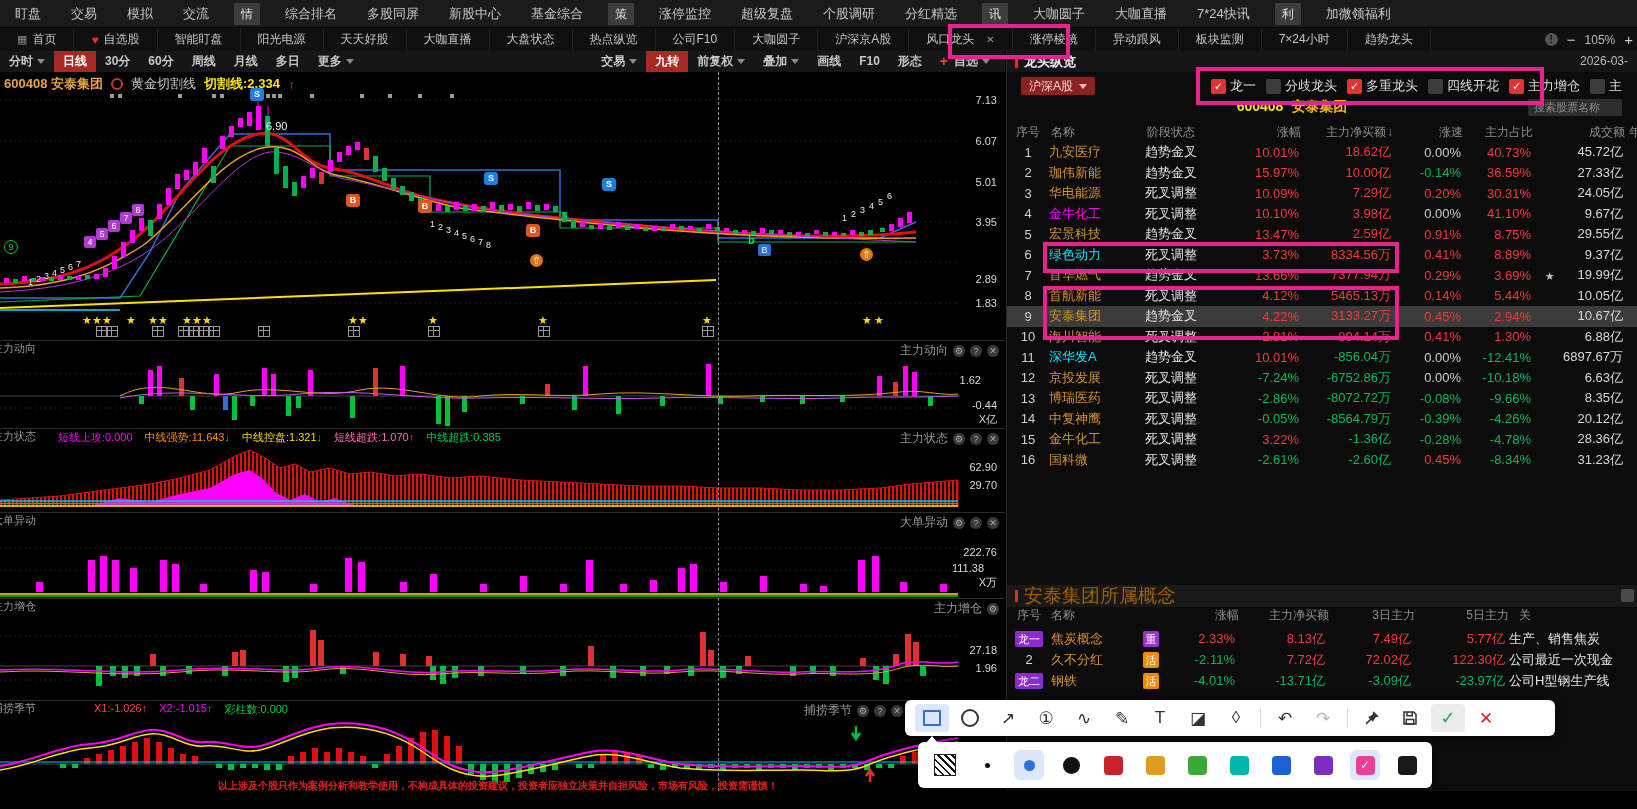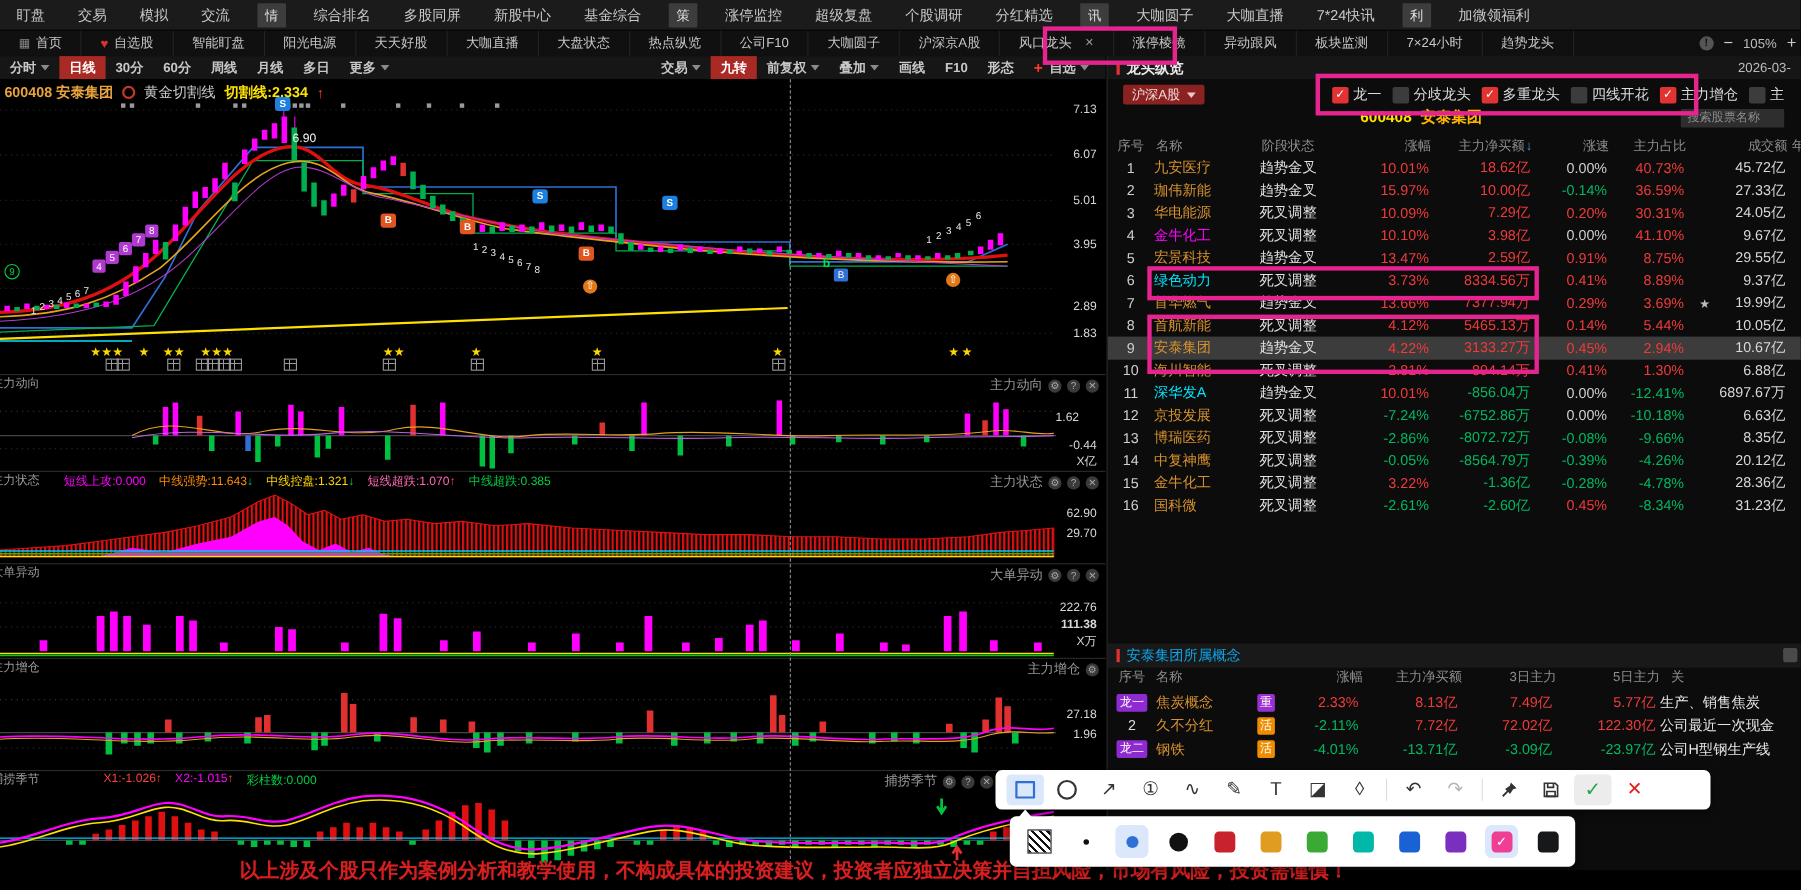--- a/index.html
+++ b/index.html
@@ -62,21 +62,21 @@
   .pright{position:absolute;right:6px;top:1px;display:flex;gap:5px;align-items:center;color:#999;z-index:4;}
   .pright .pic{width:12px;height:12px;border-radius:50%;background:#3a3a3a;color:#aaa;font-size:9px;line-height:12px;text-align:center;}
   .pparams{position:absolute;left:58px;top:1px;display:flex;gap:12px;white-space:nowrap;z-index:4;}
   .pparams b{font-weight:normal;}
   .psvg{position:absolute;left:0;top:15px;}
 
   
   #timeline{position:absolute;left:0;right:0;top:791px;height:18px;background:#0e0e0e;border-top:1px solid #333;}
   .tlab{position:absolute;top:2px;color:#b5b5b5;font-size:12px;}
   .tlab.f-hl{background:#8b1e1e;color:#f2f2f2;padding:0 7px;top:1px;border-radius:1px;}
-  #disclaimer{position:absolute;top:779px;left:218px;color:#d42020;font-weight:bold;font-size:18px;z-index:7;text-shadow:0 0 1px #500;}
+  #disclaimer{position:absolute;top:779px;left:218px;color:#d42020;font-weight:bold;font-size:10px;z-index:7;text-shadow:0 0 1px #500;}
   #crosshair{position:absolute;left:718px;top:72px;height:719px;border-left:1px dashed #8d8d97;z-index:3;}
 
   
   #rpan{position:absolute;left:1006px;top:51px;width:631px;height:740px;background:#0c0c0c;border-left:1px solid #2a2a2a;overflow:hidden;}
   #lp-title{position:absolute;top:0;left:0;right:0;height:21px;background:#161616;display:flex;align-items:center;}
   .redbar{width:3px;height:12px;background:#e03030;margin:0 6px 0 8px;}
   #lp-title .t{color:#e8e8e8;font-size:13px;font-weight:bold;}
   #lp-date{position:absolute;right:0;top:3px;width:58px;overflow:hidden;color:#bbb;font-size:12px;white-space:nowrap;}
   #marketbtn{position:absolute;left:14px;top:26px;height:18px;padding:0 8px;background:#8b2222;color:#f5dcdc;font-size:12px;line-height:18px;border-radius:2px;display:flex;gap:6px;align-items:center;}
   #marketbtn .caret{display:inline-block;border-top-color:#f0c8c8;}
@@ -98,21 +98,21 @@
   .lrow{height:20.5px;font-size:13px;}
   .lrow.f-sel{background:#3c3c3c;}
   .lrow .c-no{color:#cfcfcf;text-align:center;}
   .lrow .c-name{color:#d7922f;}
   .lrow .c-st{color:#e2e2e2;}
   .num{padding-right:4px;}
   .vr{color:#f03b3b;} .vg{color:#00b862;} .vw{color:#cfcfcf;}
   .c-amt{color:#d8d8d8;}
   
   #cp-title{position:absolute;top:534px;left:0;right:0;height:22px;background:#191919;display:flex;align-items:center;}
-  #cp-title .t{color:#0ea5e9;font-size:13px;}
+  #cp-title .t{color:#a16207;font-size:19px;}
   #cp-check{position:absolute;right:4px;top:538px;width:13px;height:13px;background:#4a4a4a;border-radius:2px;}
   .cgrid-h{display:grid;grid-template-columns:44px 122px 66px 90px 86px 94px 1fr;}
   .cgrid{display:grid;grid-template-columns:44px 92px 30px 66px 90px 86px 94px 1fr;align-items:center;}
   #chead2{position:absolute;top:556px;left:0;right:0;height:20px;color:#8f8f8f;font-size:12px;}
   #crows{position:absolute;top:577px;left:0;right:0;}
   .crow{height:21px;font-size:13px;}
   .crow .k-rank{color:#ddd;text-align:center;}
   .crow .k-rank.f-badge{background:#8e2bd0;color:#fff;border-radius:2px;font-size:11px;margin:2px 8px;line-height:16px;}
   .crow .k-name{color:#d7922f;}
   .crow .k-tag{color:#fff;width:16px;height:16px;border-radius:2px;font-size:11px;text-align:center;line-height:16px;}
@@ -460,21 +460,21 @@
         <span class="pleft">大单异动</span>
       </div>
     <div class="pright">
         <span>大单异动</span>
         <span class="pic">⚙</span>
         <span class="pic">?</span>
         <span class="pic">✕</span>
       </div>
     <div>
         <span class="axlab" style="right: 8px; position: absolute; top: 33px;">222.76</span>
-        <span class="axlab" style="right: 8px; position: absolute; top: 49px; font-weight: bold;">111.38</span>
+        <span class="axlab" style="right: 21px; position: absolute; top: 49px;">111.38</span>
         <span class="axlab" style="right: 8px; position: absolute; top: 62px;">X万</span>
       </div>
     <svg class="psvg" width="960" height="70" viewBox="0 0 960 70">
       <line x1="0" y1="20" x2="960" y2="20" stroke="#333" stroke-dasharray="1 4"></line>
       <line x1="0" y1="42" x2="960" y2="42" stroke="#333" stroke-dasharray="1 4"></line>
       <path fill="#ff00ff" d="M36 54h7v10h-7z M88 32h7v32h-7z M100 28h7v36h-7z M112 32h7v32h-7z M130 40h7v24h-7z M160 32h7v32h-7z M172 36h7v28h-7z M200 56h7v8h-7z M250 42h7v22h-7z M262 44h7v20h-7z M310 56h7v8h-7z M345 30h7v34h-7z M358 34h7v30h-7z M400 54h7v10h-7z M430 46h7v18h-7z M480 56h7v8h-7z M520 48h7v16h-7z M560 56h7v8h-7z M586 32h7v32h-7z M620 56h7v8h-7z M650 52h7v12h-7z M678 40h7v24h-7z M690 36h7v28h-7z M720 54h7v10h-7z M760 48h7v16h-7z M800 56h7v8h-7z M820 58h7v6h-7z M858 32h7v32h-7z M872 28h7v36h-7z M900 54h7v10h-7z M940 56h7v8h-7z"></path>
       <line x1="0" y1="66" x2="958" y2="66" stroke="#ffe000" stroke-width="1.4"></line>
       <line x1="0" y1="68" x2="958" y2="68" stroke="#00d000" stroke-width="1.4"></line>
     </svg>
   </div>

